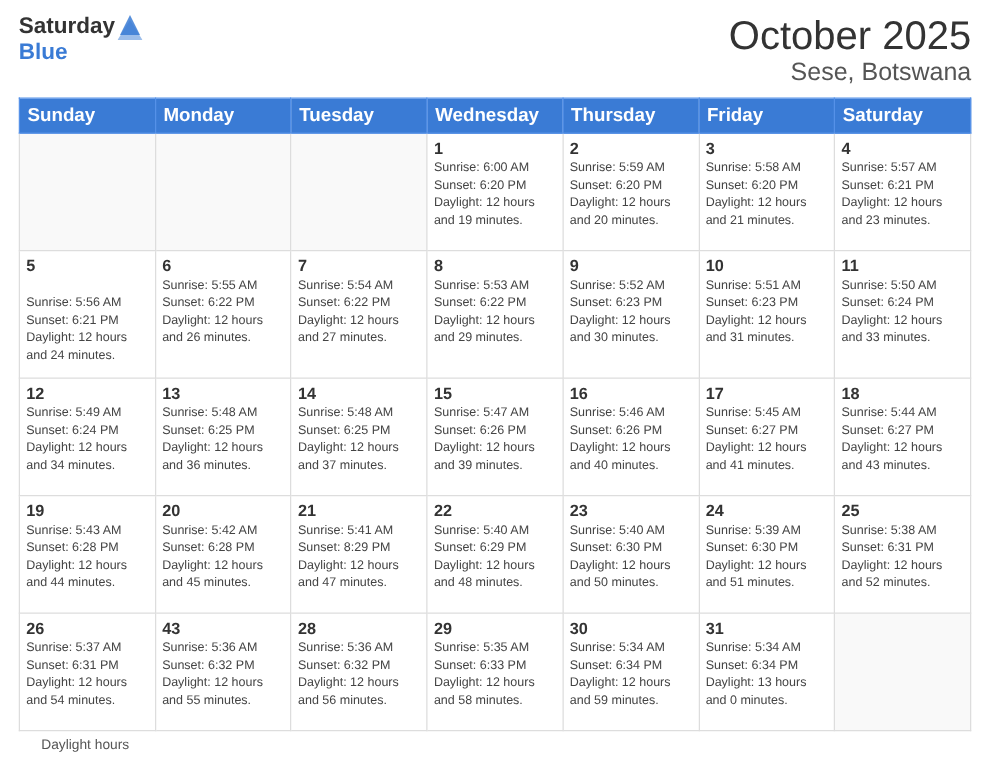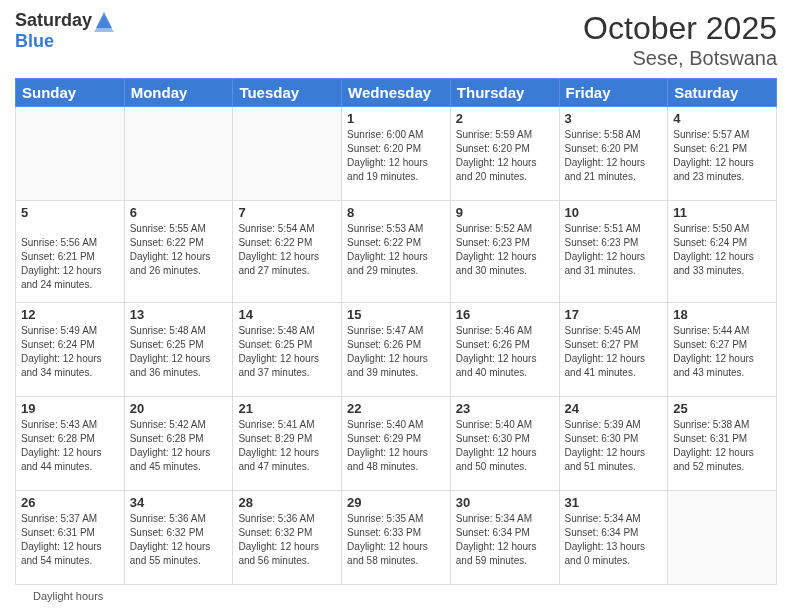--- a/index.html
+++ b/index.html
@@ -330,21 +330,21 @@
         </tr>
         <tr>
           <td>
             <span class="day-number">26</span>
             <div class="day-info" style="white-space: pre-line;">Sunrise: 5:37 AM
 Sunset: 6:31 PM
 Daylight: 12 hours
 and 54 minutes.</div>
           </td>
           <td>
-            <span class="day-number">34</span>
+            <span class="day-number">43</span>
             <div class="day-info" style="white-space: pre-line;">Sunrise: 5:36 AM
 Sunset: 6:32 PM
 Daylight: 12 hours
 and 55 minutes.</div>
           </td>
           <td>
             <span class="day-number">28</span>
             <div class="day-info" style="white-space: pre-line;">Sunrise: 5:36 AM
 Sunset: 6:32 PM
 Daylight: 12 hours

